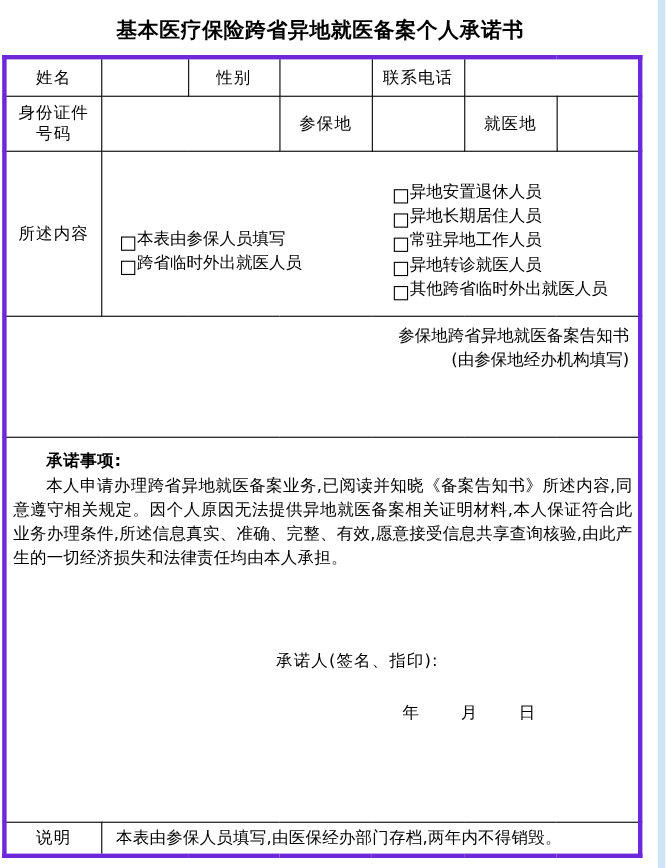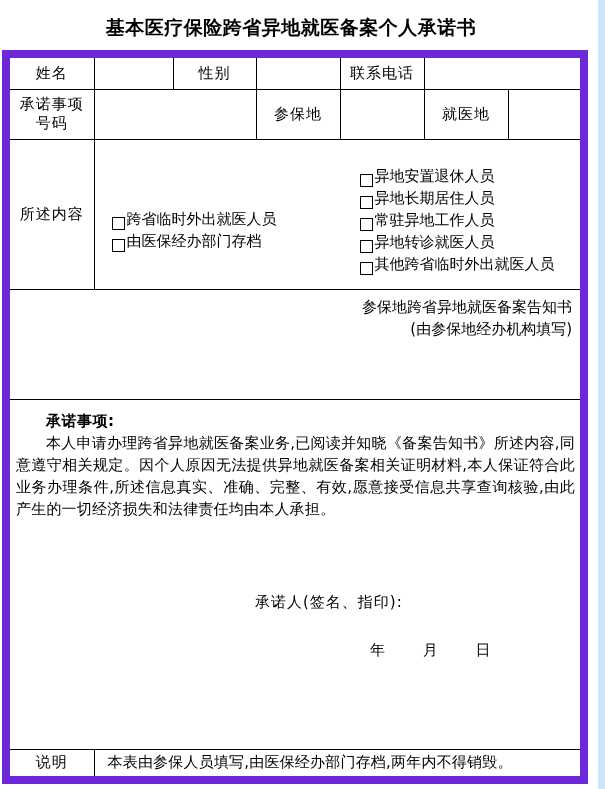--- a/index.html
+++ b/index.html
@@ -17,21 +17,21 @@
     text-align: center;
     font-size: 19px; font-weight: bold; letter-spacing: 0.5px;
     white-space: nowrap;
   }
 
   table.form-table {
     position: absolute; top: 50px; left: 2px;
     width: 578px;
     border-collapse: collapse;
     table-layout: fixed;
-    border: 8px solid #6d28d9;
+    border: 4px solid #6d28d9;
   }
   .form-table td {
     border: 1px solid #000;
     font-size: 15px;
     text-align: center;
     vertical-align: middle;
     padding: 0;
     overflow: hidden;
   }
   .form-table td.lbl { letter-spacing: 1px; }
@@ -135,42 +135,42 @@
       <td class="lbl">姓名</td>
       <td></td>
       <td class="lbl">性别</td>
       <td></td>
       <td class="lbl">联系电话</td>
       <td colspan="2"></td>
     </tr>
 
     <tr style="height:50px">
       <td class="id-lbl">
-        <div>承诺事项</div>
+        <div>身份证件</div>
         <div>号码</div>
       </td>
       <td colspan="2"></td>
       <td class="lbl">参保地</td>
       <td></td>
       <td class="lbl">就医地</td>
       <td></td>
     </tr>
 
     <tr style="height:150px">
       <td class="lbl">所述内容</td>
       <td colspan="6">
         <div class="pc-wrap">
           <div class="pc-left">
             <div class="cb-line">
               <span class="cb"></span>
+              <span>本表由参保人员填写</span>
+            </div>
+            <div class="cb-line">
+              <span class="cb"></span>
               <span>跨省临时外出就医人员</span>
-            </div>
-            <div class="cb-line">
-              <span class="cb"></span>
-              <span>由医保经办部门存档</span>
             </div>
           </div>
           <div class="pc-right">
             <div class="cb-line">
               <span class="cb"></span>
               <span>异地安置退休人员</span>
             </div>
             <div class="cb-line">
               <span class="cb"></span>
               <span>异地长期居住人员</span>

